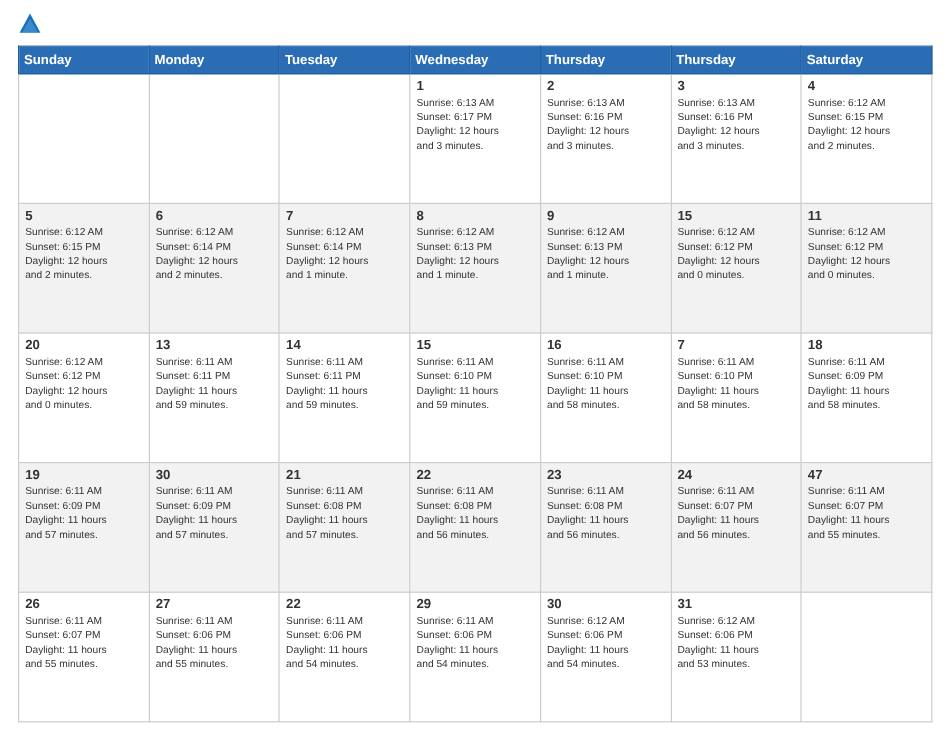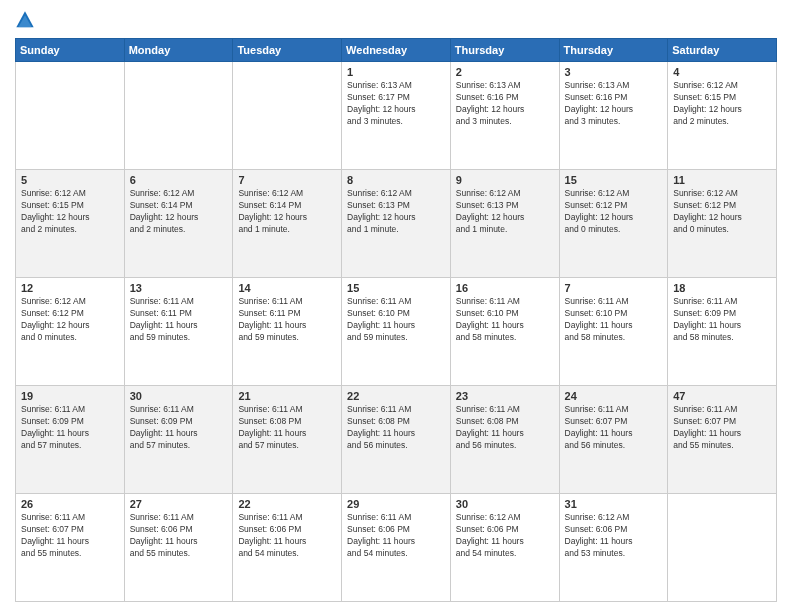--- a/index.html
+++ b/index.html
@@ -208,21 +208,21 @@
           <td>
             <div class="day-num">11</div>
             <div class="day-info" style="white-space: pre-line;">Sunrise: 6:12 AM
 Sunset: 6:12 PM
 Daylight: 12 hours
 and 0 minutes.</div>
           </td>
         </tr>
         <tr>
           <td>
-            <div class="day-num">12</div>
+            <div class="day-num">20</div>
             <div class="day-info" style="white-space: pre-line;">Sunrise: 6:12 AM
 Sunset: 6:12 PM
 Daylight: 12 hours
 and 0 minutes.</div>
           </td>
           <td>
             <div class="day-num">13</div>
             <div class="day-info" style="white-space: pre-line;">Sunrise: 6:11 AM
 Sunset: 6:11 PM
 Daylight: 11 hours

